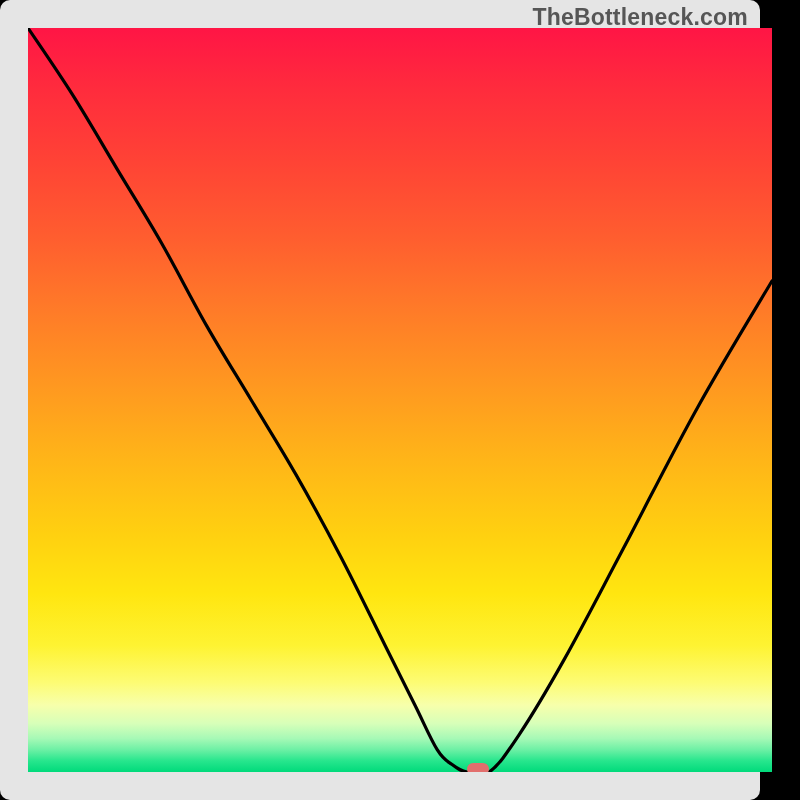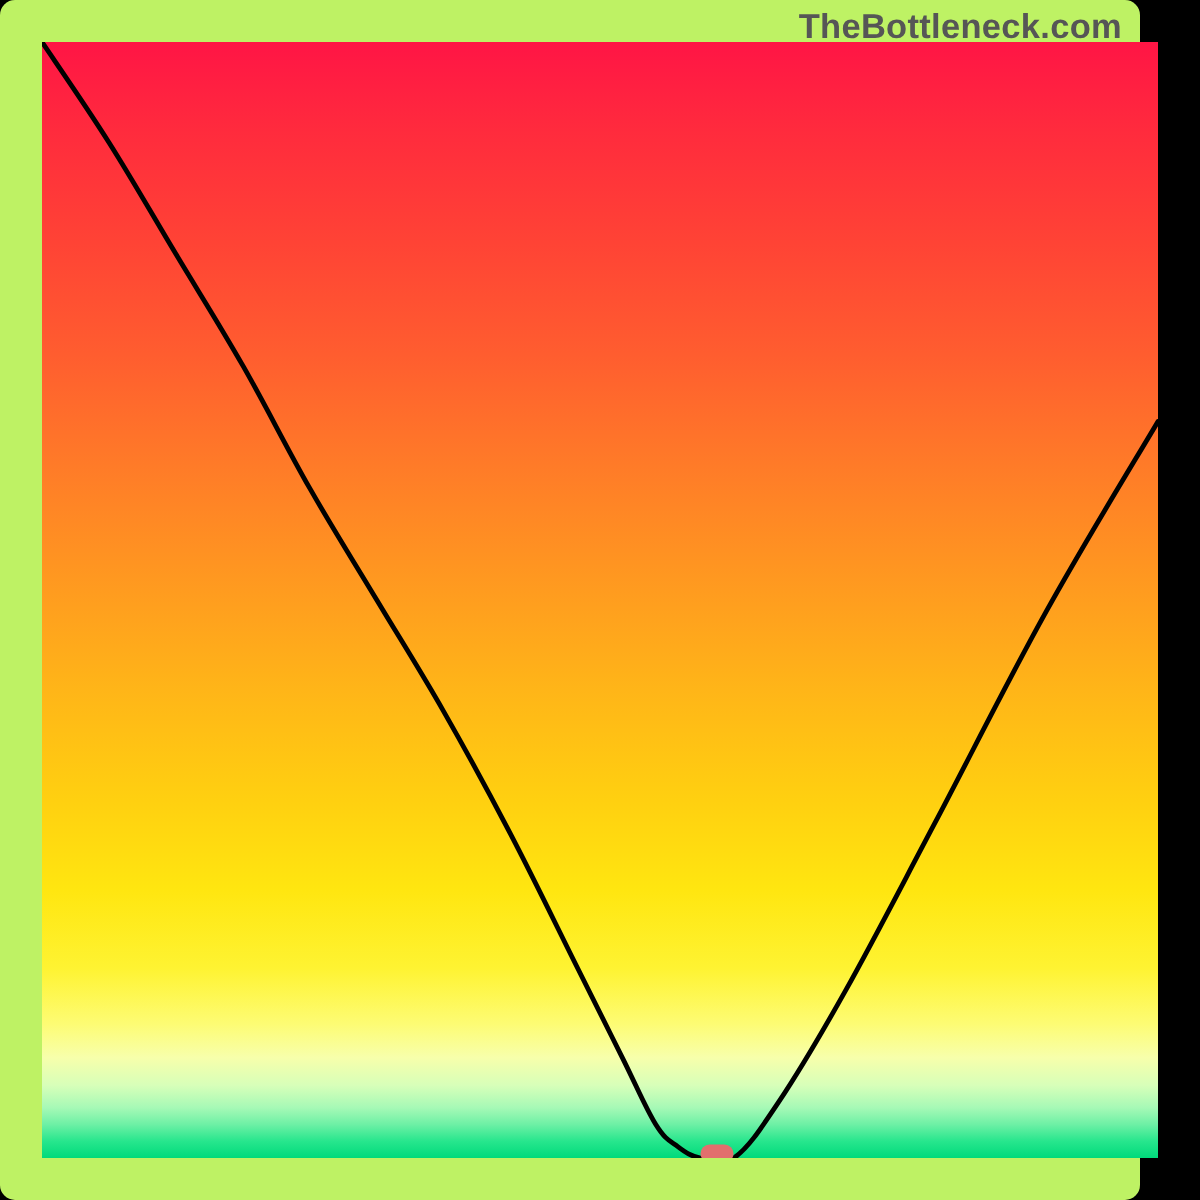--- a/index.html
+++ b/index.html
@@ -8,21 +8,21 @@
     width: 800px;
     height: 800px;
     overflow: hidden;
     background: #000;
     font-family: Arial, Helvetica, sans-serif;
   }
   .frame {
     position: relative;
     width: 760px;
     height: 800px;
-    background: #bef264;
+    background: #e5e5e5;
     border-radius: 10px;
   }
   .watermark {
     position: absolute;
     top: 4px;
     right: 12px;
     color: #565656;
     font-size: 23px;
     font-weight: 600;
     letter-spacing: 0.2px;

